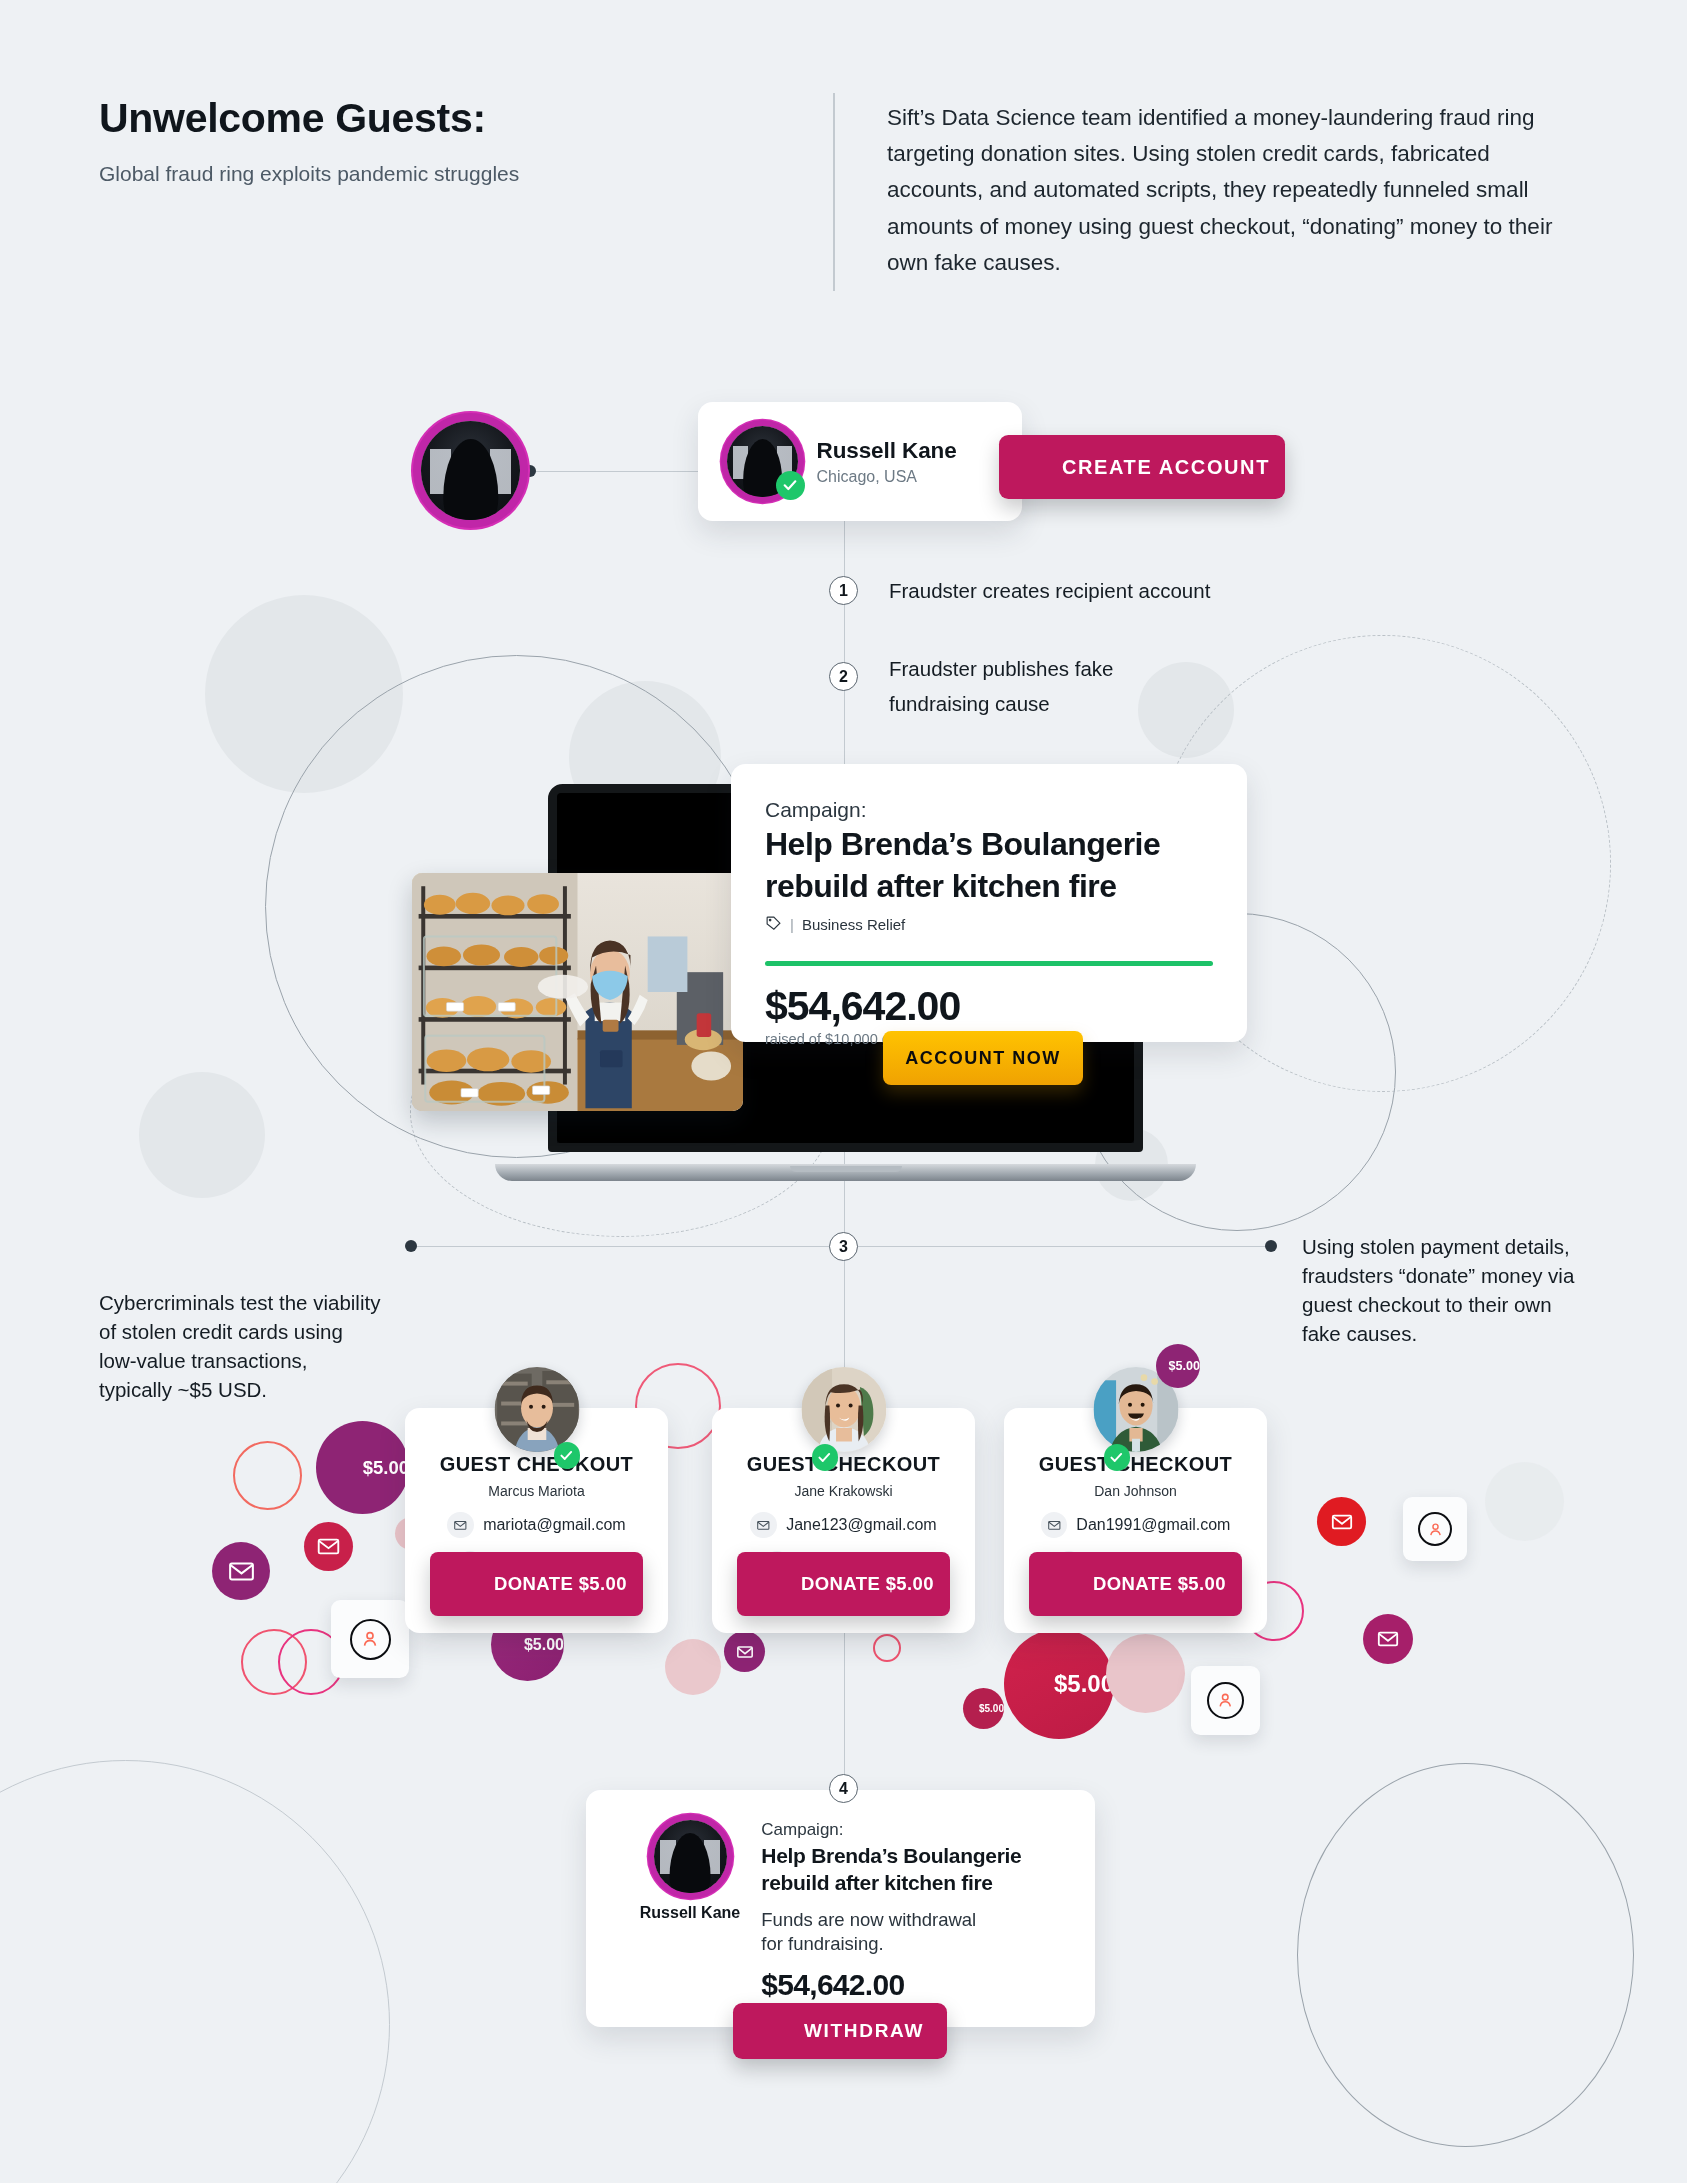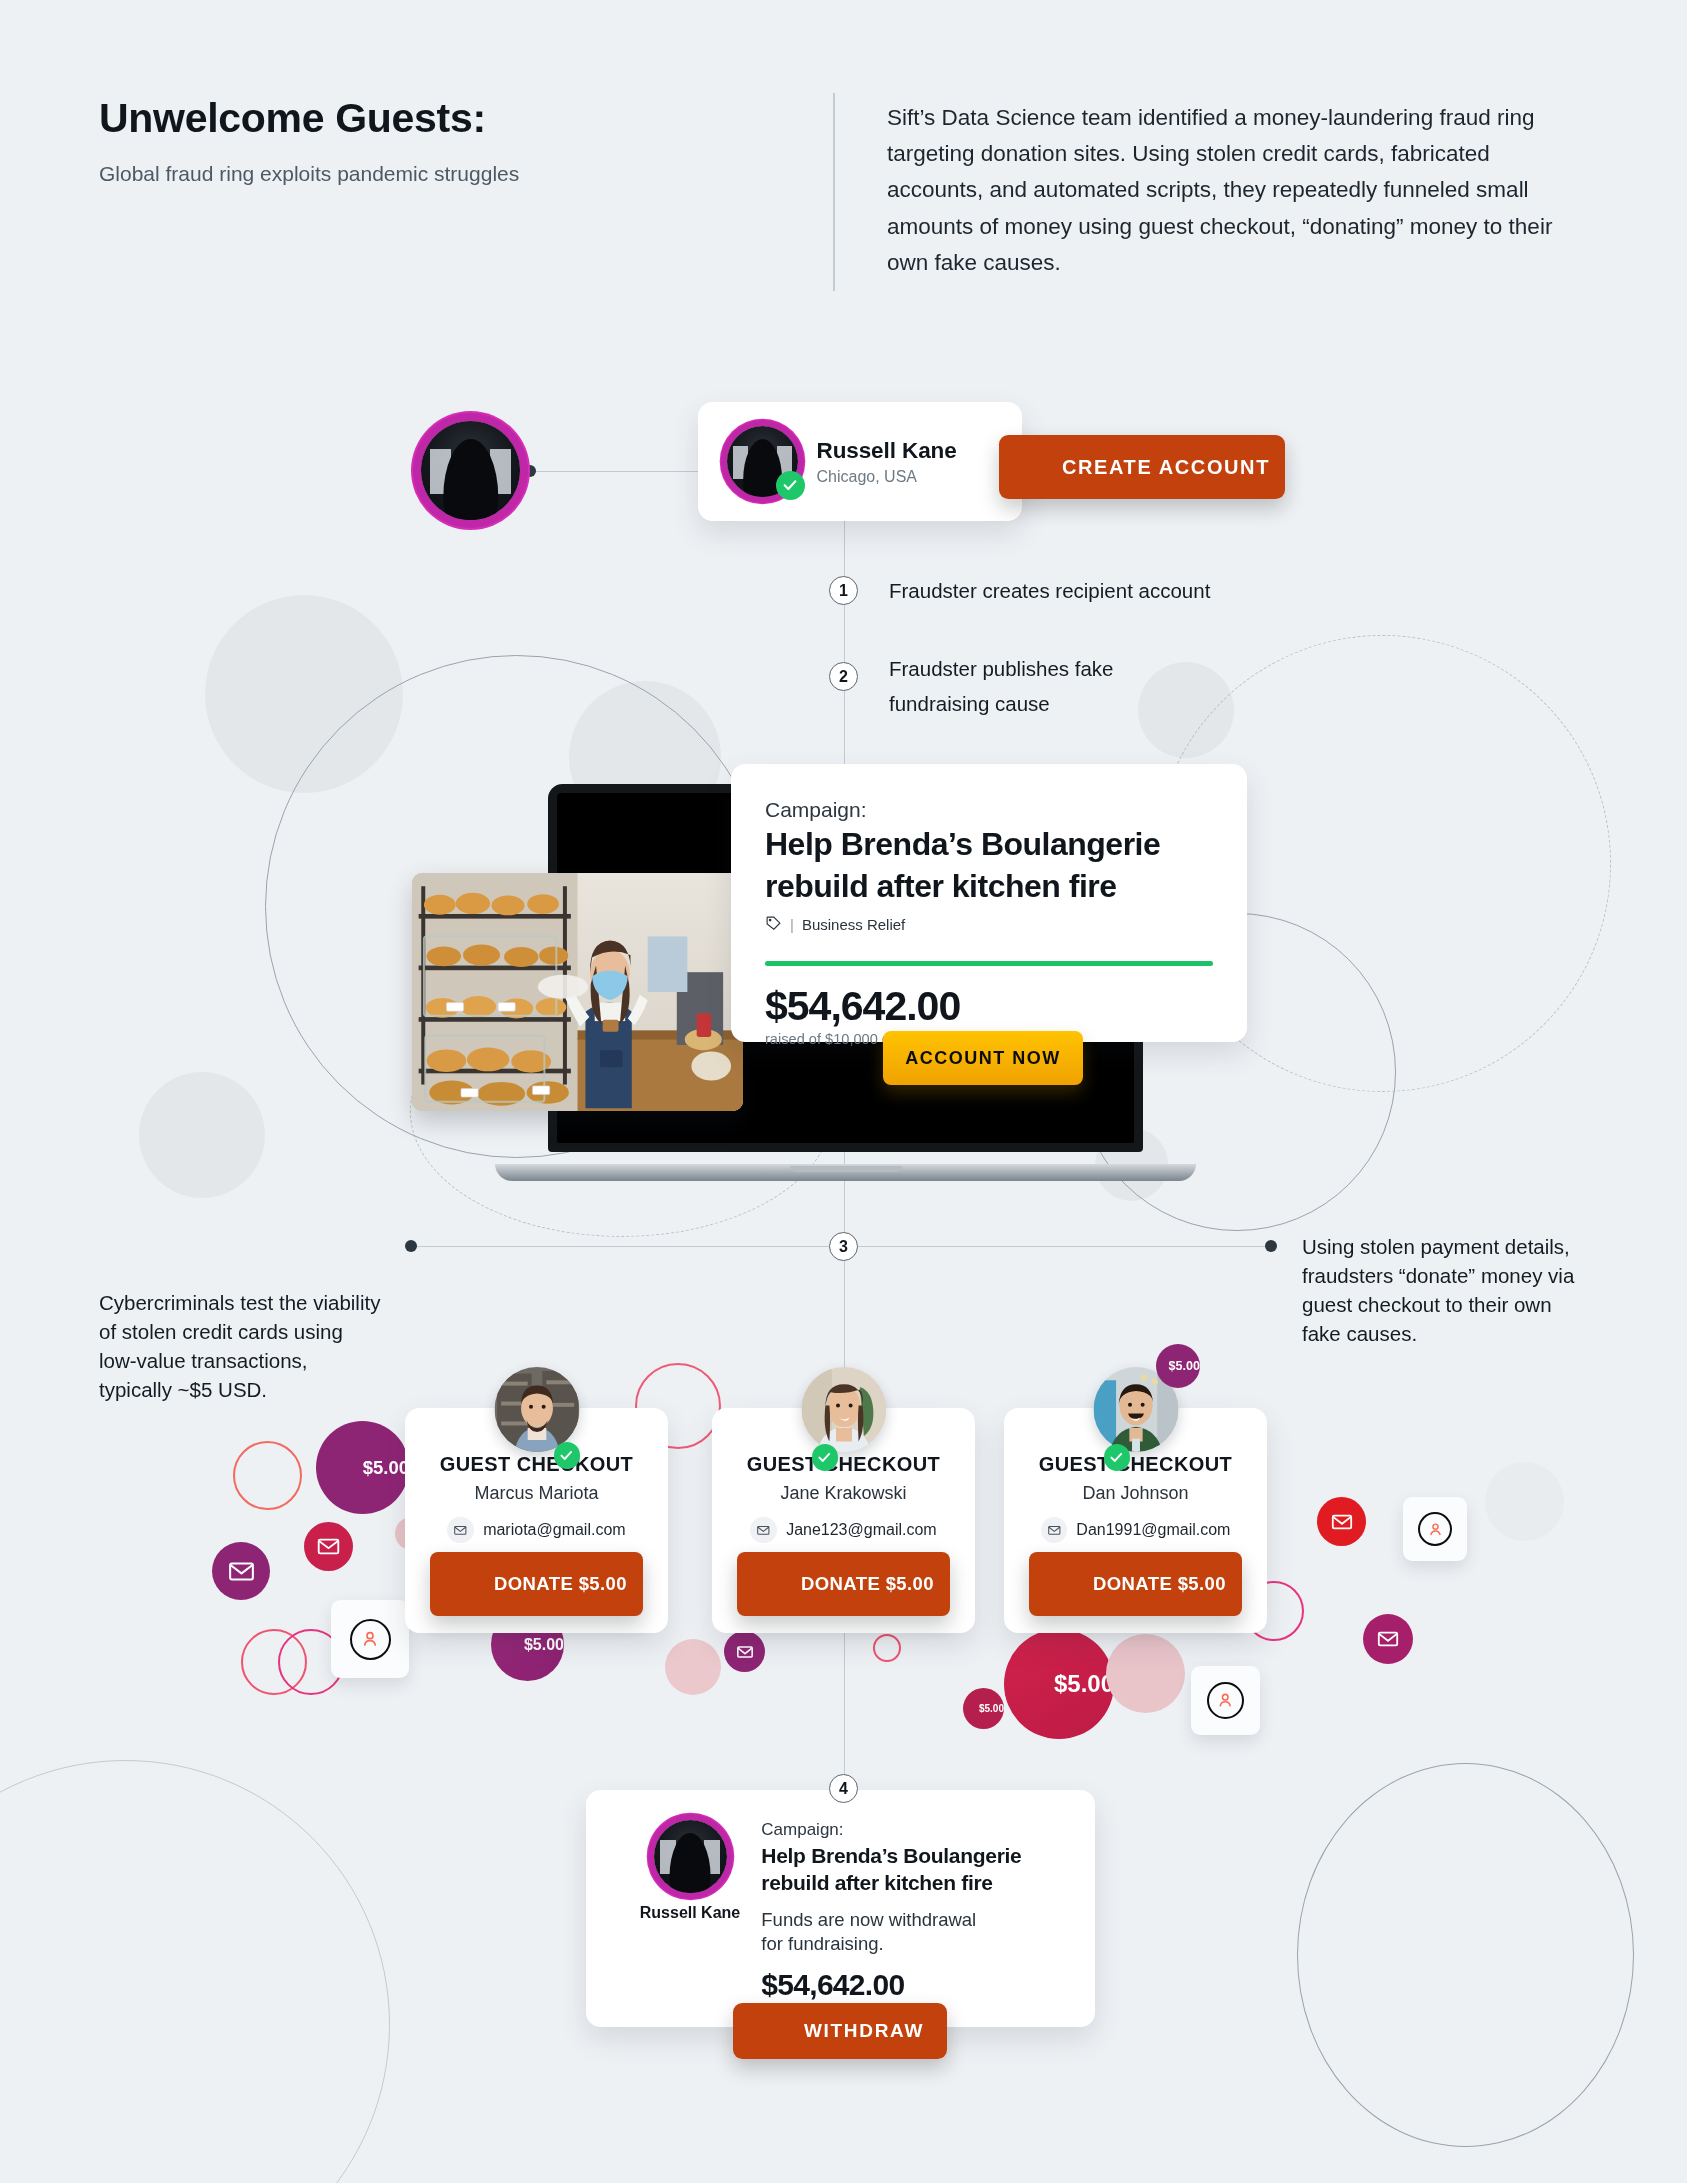--- a/index.html
+++ b/index.html
@@ -65,21 +65,21 @@
   }
 
   
   .card { position: absolute; background: #fff; border-radius: 14.6px; box-shadow: 0 12px 28px rgba(35,45,60,.13); }
 
   
   .acct-card { left: 698px; top: 402px; width: 324px; height: 119px; display: flex; align-items: center; padding-left: 29px; }
   .acct-name { font-size: 22.5px; font-weight: 700; letter-spacing: -0.1px; }
   .acct-loc { font-size: 16px; color: #6c7984; margin-top: 4px; }
   .btn-dark {
-    background: #c2410c; color: #fff; border-radius: 9.3px;
+    background: #be185d; color: #fff; border-radius: 9.3px;
     display: flex; align-items: center; justify-content: center;
     font-weight: 700; letter-spacing: 1.6px; box-shadow: 0 9.3px 20px rgba(10,14,20,.22); padding-left: 48px;
   }
   .btn-create { position: absolute; left: 999px; top: 435px; width: 286px; height: 64px; font-size: 20px; }
 
   
   .laptop { position: absolute; left: 548px; top: 784px; width: 595px; height: 397px; }
   .laptop-body { position: absolute; inset: 0 0 29px 0; background: #0a0c0f; border-radius: 14.6px 14.6px 4px 4px; border: 9.3px solid #141719; }
   .laptop-screen { position: absolute; inset: 0; background: #000; border-radius: 4px; }
   .laptop-base { position: absolute; left: -53px; right: -53px; bottom: 0; height: 17px; border-radius: 0 0 17px 17px;
@@ -108,21 +108,21 @@
   }
 
   
   .gc { width: 263px; height: 225px; padding-top: 45px; text-align: center; }
   .gc-photo {
     position: absolute; left: 50%; top: -41px; transform: translateX(-50%);
     width: 85px; height: 85px; border-radius: 50%; overflow: hidden;
     box-shadow: 0 5.3px 13.2px rgba(25,35,48,.20);
   }
   .gc-title { font-size: 20px; font-weight: 700; letter-spacing: 0.4px; }
-  .gc-name { font-size: 18px; color: #2a333b; margin-top: 6.6px; }
+  .gc-name { font-size: 14px; color: #2a333b; margin-top: 6.6px; }
   .gc-row { display: flex; align-items: center; justify-content: center; gap: 9.3px; margin-top: 13.2px; font-size: 16px; color: #1d262e; }
   .gc-ic { width: 26.5px; height: 26.5px; border-radius: 50%; background: #eff1f4; display: flex; align-items: center; justify-content: center; }
   .btn-donate { position: absolute; left: 25px; right: 25px; bottom: 17px; height: 64px; font-size: 18.5px; letter-spacing: 0.4px; border-radius: 8px; }
 
   
   .wd-card { left: 586px; top: 1790px; width: 509px; height: 237px; display: flex; padding: 30px 33px 0 38px; }
   .wd-left { width: 132px; text-align: center; }
   .wd-name { font-size: 16px; font-weight: 700; margin-top: 10.6px; }
   .wd-right { flex: 1; padding-left: 5.3px; }
   .wd-kicker { font-size: 17px; color: #2c3740; }

